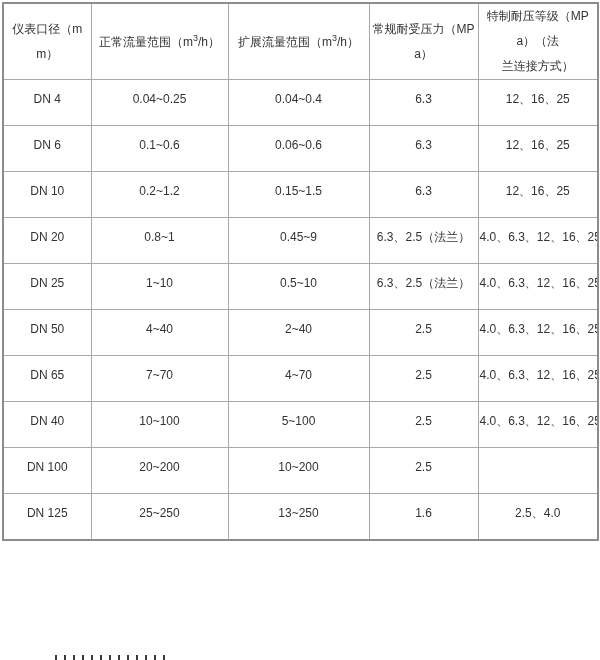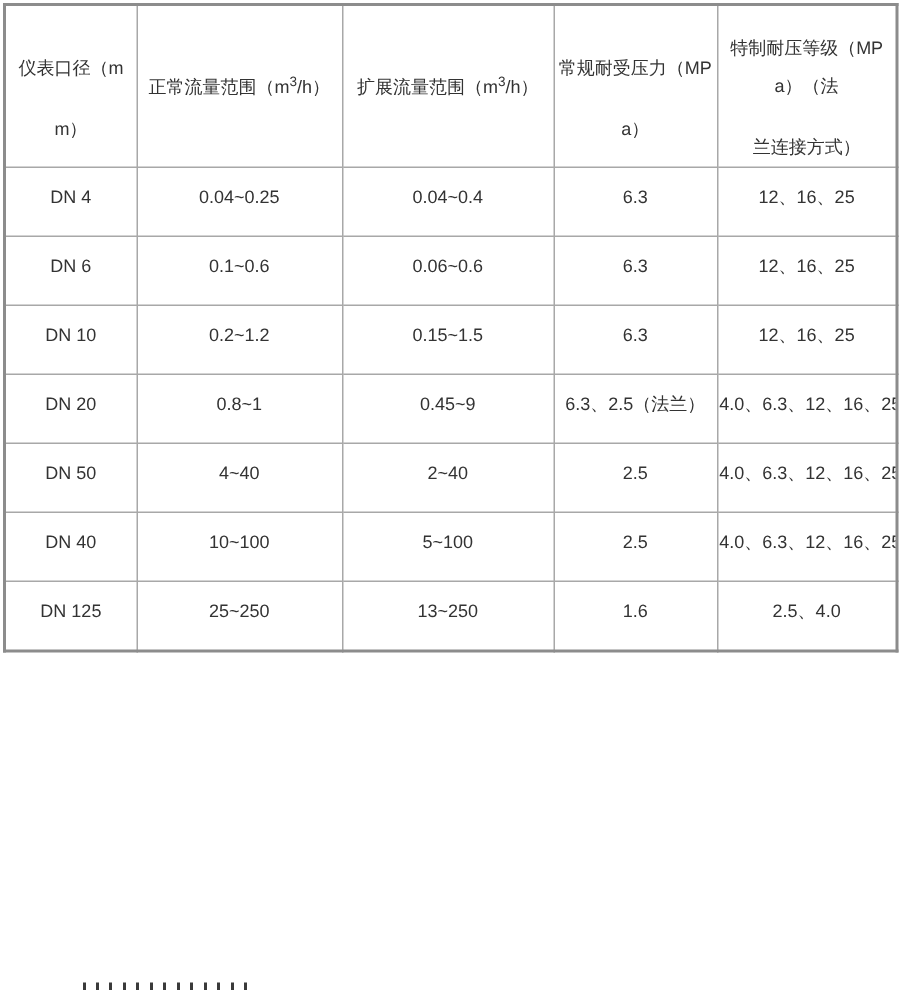--- a/index.html
+++ b/index.html
@@ -39,21 +39,20 @@
   }
   table.spec-table th {
     height: 60px;
     vertical-align: middle;
     line-height: 18px;
     word-break: break-all;
   }
   .hline {
     display: block;
     line-height: 25px;
-    margin-top: 16px;
   }
   table.spec-table th sup {
     font-size: 9px;
     line-height: 0;
     vertical-align: super;
   }
   table.spec-table td {
     height: 38px;
     vertical-align: middle;
     padding-bottom: 7px;
@@ -127,32 +126,53 @@
         <td>12、16、25</td>
       </tr>
       <tr>
         <td>DN 20</td>
         <td>0.8~1</td>
         <td>0.45~9</td>
         <td>6.3、2.5（法兰）</td>
         <td>4.0、6.3、12、16、25</td>
       </tr>
       <tr>
+        <td>DN 25</td>
+        <td>1~10</td>
+        <td>0.5~10</td>
+        <td>6.3、2.5（法兰）</td>
+        <td>4.0、6.3、12、16、25</td>
+      </tr>
+      <tr>
         <td>DN 50</td>
         <td>4~40</td>
         <td>2~40</td>
+        <td>2.5</td>
+        <td>4.0、6.3、12、16、25</td>
+      </tr>
+      <tr>
+        <td>DN 65</td>
+        <td>7~70</td>
+        <td>4~70</td>
         <td>2.5</td>
         <td>4.0、6.3、12、16、25</td>
       </tr>
       <tr>
         <td>DN 40</td>
         <td>10~100</td>
         <td>5~100</td>
         <td>2.5</td>
         <td>4.0、6.3、12、16、25</td>
+      </tr>
+      <tr>
+        <td>DN 100</td>
+        <td>20~200</td>
+        <td>10~200</td>
+        <td>2.5</td>
+        <td></td>
       </tr>
       <tr>
         <td>DN 125</td>
         <td>25~250</td>
         <td>13~250</td>
         <td>1.6</td>
         <td>2.5、4.0</td>
       </tr>
 
     </tbody>

